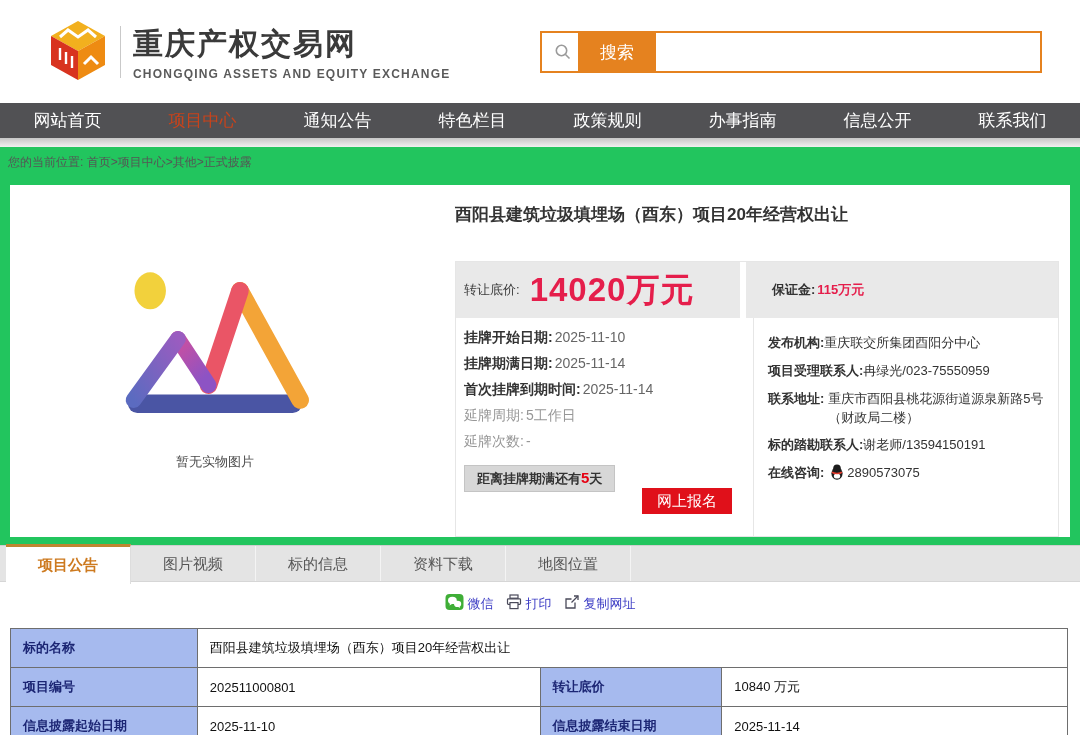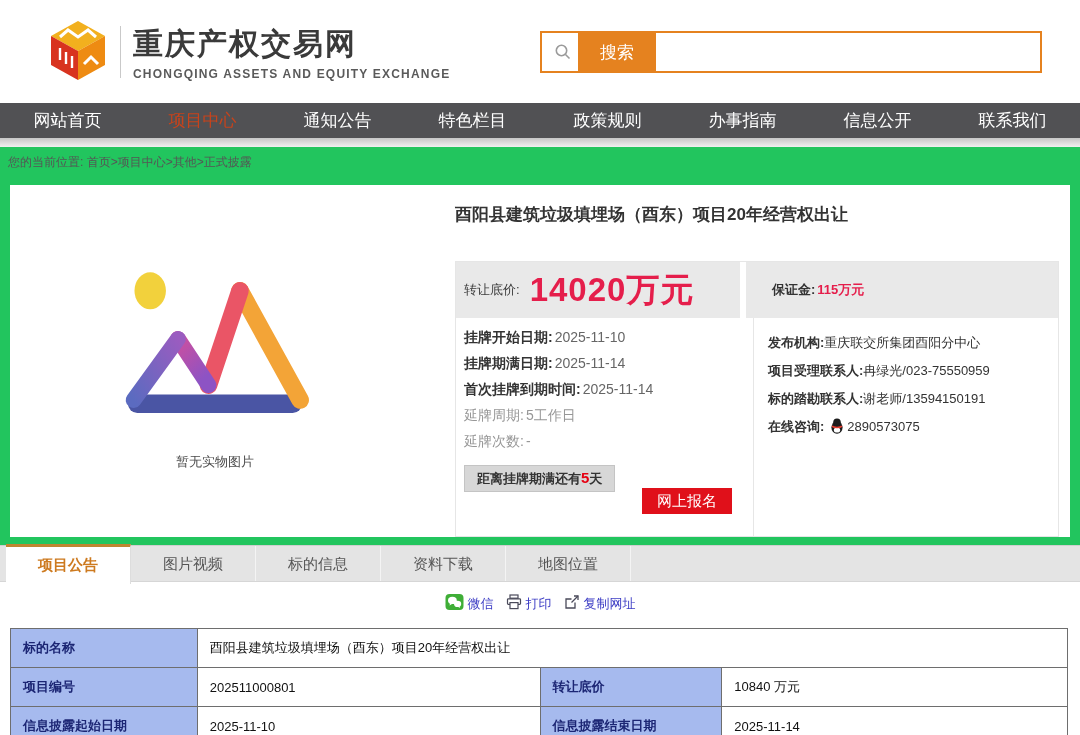--- a/index.html
+++ b/index.html
@@ -211,20 +211,24 @@
             </div>
             <button class="apply-btn">网上报名</button>
           </div>
 
           <div class="col-right">
             <div class="c-row">
               <span class="lab">发布机构:</span><span>重庆联交所集团酉阳分中心</span>
             </div>
             <div class="c-row">
               <span class="lab">项目受理联系人:</span><span>冉绿光/023-75550959</span>
+            </div>
+            <div class="c-row addr">
+              <span class="lab">联系地址:</span>
+                <span>重庆市酉阳县桃花源街道源泉新路5号（财政局二楼）</span>
             </div>
             <div class="c-row">
               <span class="lab">标的踏勘联系人:</span><span>谢老师/13594150191</span>
             </div>
             <div class="c-row">
               <span class="lab">在线咨询:</span><span class="qq-wrap"><svg width="14" height="16" viewBox="0 0 14 16">
                     <ellipse cx="7" cy="9.6" rx="5.6" ry="6.2" fill="#1c1c1c"></ellipse>
                     <circle cx="7" cy="4.2" r="3.8" fill="#1c1c1c"></circle>
                     <ellipse cx="7" cy="12" rx="3.2" ry="2.6" fill="#fff"></ellipse>
                     <path d="M2 8.2 C4 10 10 10 12 8.2" stroke="#e23b2e" stroke-width="1.6" fill="none"></path>

